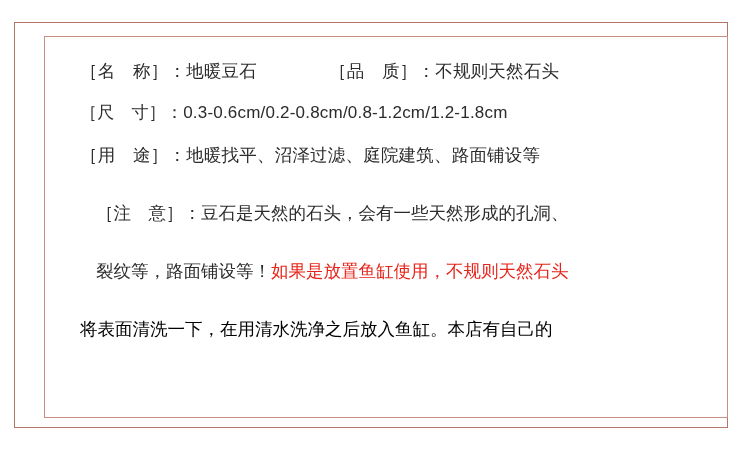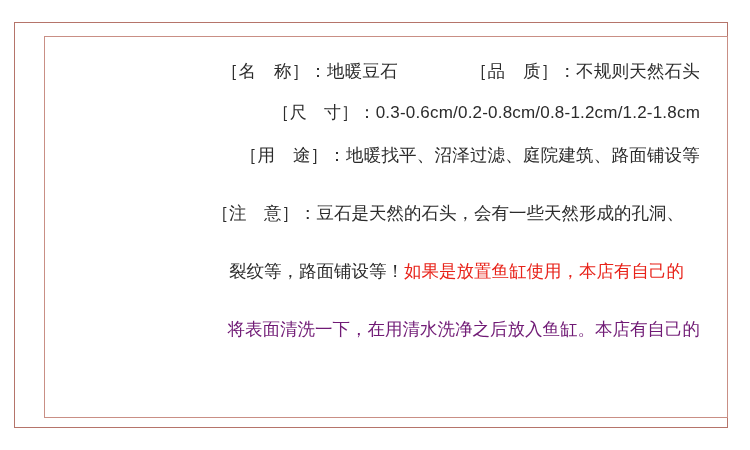--- a/index.html
+++ b/index.html
@@ -11,21 +11,20 @@
     width: 750px;
     height: 450px;
     font-family: "Liberation Sans", sans-serif;
     overflow: hidden;
   }
   .page {
     position: relative;
     width: 750px;
     height: 450px;
     background: #ffffff;
-    text-align: right;
   }
   
   .outer-frame {
     position: absolute;
     left: 14px;
     top: 22px;
     width: 714px;
     height: 406px;
     border: 1px solid #b5746a;
     box-sizing: border-box;
@@ -65,21 +64,21 @@
     color: #2b2b2b;
   }
   .red {
     color: #e8231a;
   }
   .note-flow {
     margin: 16px;
     padding: 0;
   }
   .note-cont {
-    color: #701a75;
+    color: #000000;
     font-size: 17.5px;
     line-height: 42px;
     white-space: nowrap;
   }
 </style>
 </head>
 <body>
 
 <div class="page">
 
@@ -98,19 +97,19 @@
 
     <div class="line">
       <span>［用　途］：</span><span>地暖找平、沼泽过滤、庭院建筑、路面铺设等</span>
     </div>
 
     <div class="note-block">
       <div class="note-flow">
         <span>［注　意］：</span><span>豆石是天然的石头，会有一些天然形成的孔洞、</span>
       </div>
       <div class="note-flow">
-        <span>裂纹等，路面铺设等！</span><span class="red">如果是放置鱼缸使用，本店有自己的</span>
+        <span>裂纹等，路面铺设等！</span><span class="red">如果是放置鱼缸使用，不规则天然石头</span>
       </div>
       <div class="note-cont">将表面清洗一下，在用清水洗净之后放入鱼缸。本店有自己的</div>
     </div>
 
   </div>
 </div>
 
 </body></html>

